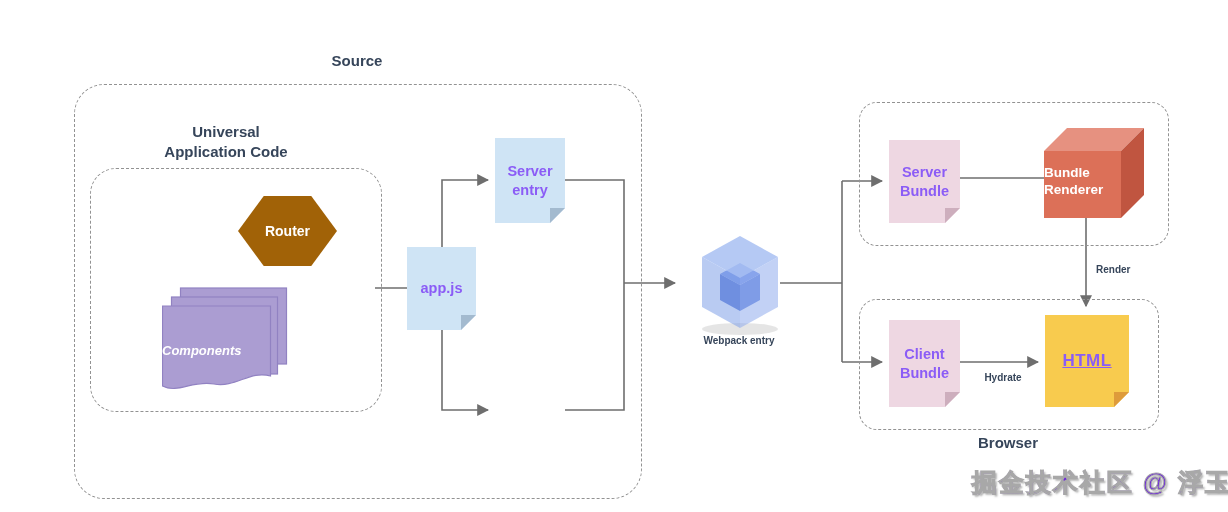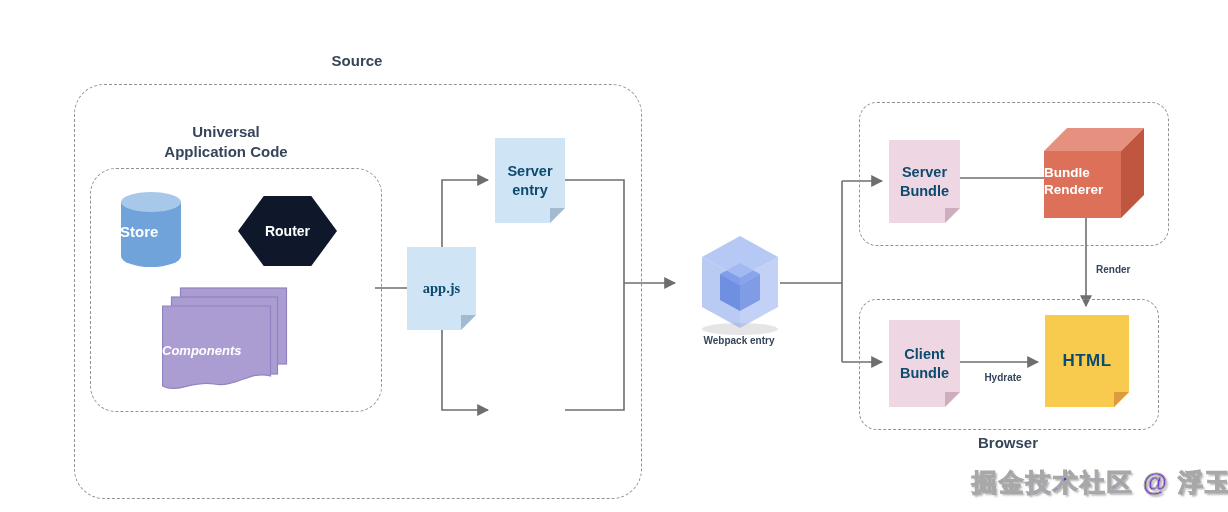--- a/index.html
+++ b/index.html
@@ -24,21 +24,21 @@
     position:absolute;
     text-align:center;
     font-weight:700;font-size:15px;color:#36455A;
     line-height:20px;
   }
 
   
   .note{
     position:absolute;
     display:flex;align-items:center;justify-content:center;
-    text-align:center;font-weight:700;font-size:14.5px;line-height:1.28;color:#0c4a6e;
+    text-align:center;font-weight:700;font-size:14.5px;line-height:1.28;color:#8b5cf6;
   }
   .note::before{
     content:"";position:absolute;inset:0;background:var(--bg);
     clip-path:polygon(0 0,100% 0,100% calc(100% - 15px),calc(100% - 15px) 100%,0 100%);
   }
   .note::after{
     content:"";position:absolute;right:0;bottom:0;width:15px;height:15px;
     background:var(--fold);
     clip-path:polygon(0 0,100% 0,0 100%);
   }
@@ -48,21 +48,21 @@
   .note.yellow{--bg:#F8CB4E;--fold:#DE9B3B;font-size:17px;letter-spacing:.5px;}
 
   
   .shape{position:absolute;}
   .shape-label{
     position:absolute;left:0;right:0;text-align:left;
     color:#ffffff;font-weight:700;z-index:2;
   }
   #router{
     display:flex;align-items:center;justify-content:center;
-    background:#0f172a;
+    background:#a16207;
     clip-path:polygon(26% 0,74% 0,100% 50%,74% 100%,26% 100%,0 50%);
     color:#fff;font-weight:700;font-size:14px;
   }
   #webpack-label,.edge-label{
     position:absolute;text-align:center;
     font-weight:700;font-size:10px;color:#36455A;line-height:19px;
   }
   #watermark{
     position:absolute;right:8px;top:466px;
     font-size:25px;font-weight:700;letter-spacing:2px;
@@ -101,44 +101,37 @@
 
   <div class="group-box" style="left:62px;top:84px;width:566px;height:413px;border-radius:30px;"></div>
   <div class="group-box" style="left:78px;top:168px;width:290px;height:242px;border-radius:26px;"></div>
   <div class="group-box" style="left:847px;top:102px;width:308px;height:142px;border-radius:18px;"></div>
   <div class="group-box" style="left:847px;top:299px;width:298px;height:129px;border-radius:18px;"></div>
 
   <div class="group-label" style="left:62px;top:51px;width:566px;">Source</div>
   <div class="group-label" style="left:139px;top:122px;width:150px;">Universal Application Code</div>
   <div class="group-label" style="left:847px;top:433px;width:298px;">Browser</div>
 
-  <div class="shape" style="left:108px;top:191px;width:62px;height:78px;">
-    <svg width="62" height="78" viewBox="0 0 62 78">
-      <path d="M1 11 V65 A30 11 0 0 0 61 65 V11 Z" fill="#6FA3D9"></path>
-      <ellipse cx="31" cy="11" rx="30" ry="10" fill="#A8C8EA"></ellipse>
-    </svg>
-    <span class="shape-label" style="top:32px;font-size:15px;">Store</span>
-  </div>
 
   <div id="router" class="shape" style="left:226px;top:196px;width:99px;height:70px;">
     <span>Router</span>
   </div>
 
   <div class="shape" style="left:150px;top:287px;width:126px;height:107px;font-style:italic;">
     <svg width="126" height="107" viewBox="0 0 126 107">
       <g fill="#AB9DD2" stroke="#9182C2" stroke-width="1.2">
         <rect x="18.5" y="1" width="106" height="76"></rect>
         <rect x="9.5" y="10" width="106" height="77"></rect>
         <path d="M0.5 19 H108.5 V89 C 88 83, 74 101, 52 97 C 30 93, 16 107, 0.5 99 Z"></path>
       </g>
     </svg>
     <span class="shape-label" style="top:56px;width:108px;left:0;right:auto;font-size:13px;">Components</span>
   </div>
 
-  <div class="note blue" style="left:395px;top:247px;width:69px;height:83px;font-family:Liberation Serif, serif;">
+  <div class="note blue" style="left:395px;top:247px;width:69px;height:83px;">
     <span>app.js</span>
   </div>
   <div class="note blue" style="left:483px;top:138px;width:70px;height:85px;">
     <span style="width:48px;">Server entry</span>
   </div>
 
   <div class="shape" style="left:684px;top:234px;width:88px;height:102px;">
     <svg width="88" height="102" viewBox="0 0 88 102">
       <ellipse cx="44" cy="95" rx="38" ry="6" fill="#bdbdbd" opacity="0.4"></ellipse>
 
@@ -162,21 +155,21 @@
 
   <div class="shape" style="left:1032px;top:124px;width:101px;height:95px;">
     <svg width="101" height="95" viewBox="0 0 101 95">
       <polygon points="0,27 23,4 100,4 77,27" fill="#E69180"></polygon>
       <polygon points="77,27 100,4 100,71 77,94" fill="#C05540"></polygon>
       <polygon points="0,27 77,27 77,94 0,94" fill="#DC7058"></polygon>
     </svg>
     <span class="shape-label" style="left:0;width:77px;top:40px;font-size:13.5px;line-height:17px;">Bundle Renderer</span>
   </div>
 
-  <div class="note yellow" style="left:1033px;top:315px;width:84px;height:92px;">
+  <div class="note yellow" style="left:1033px;top:315px;width:84px;height:92px;text-decoration:underline;">
     <span>HTML</span>
   </div>
 
   <div class="edge-label" style="left:1084px;top:260px;width:60px;text-align:left;">Render</div>
   <div class="edge-label" style="left:956px;top:368px;width:70px;">Hydrate</div>
 
   <div id="watermark">掘金技术社区 @ 浮玉</div>
 
 </div>
 

